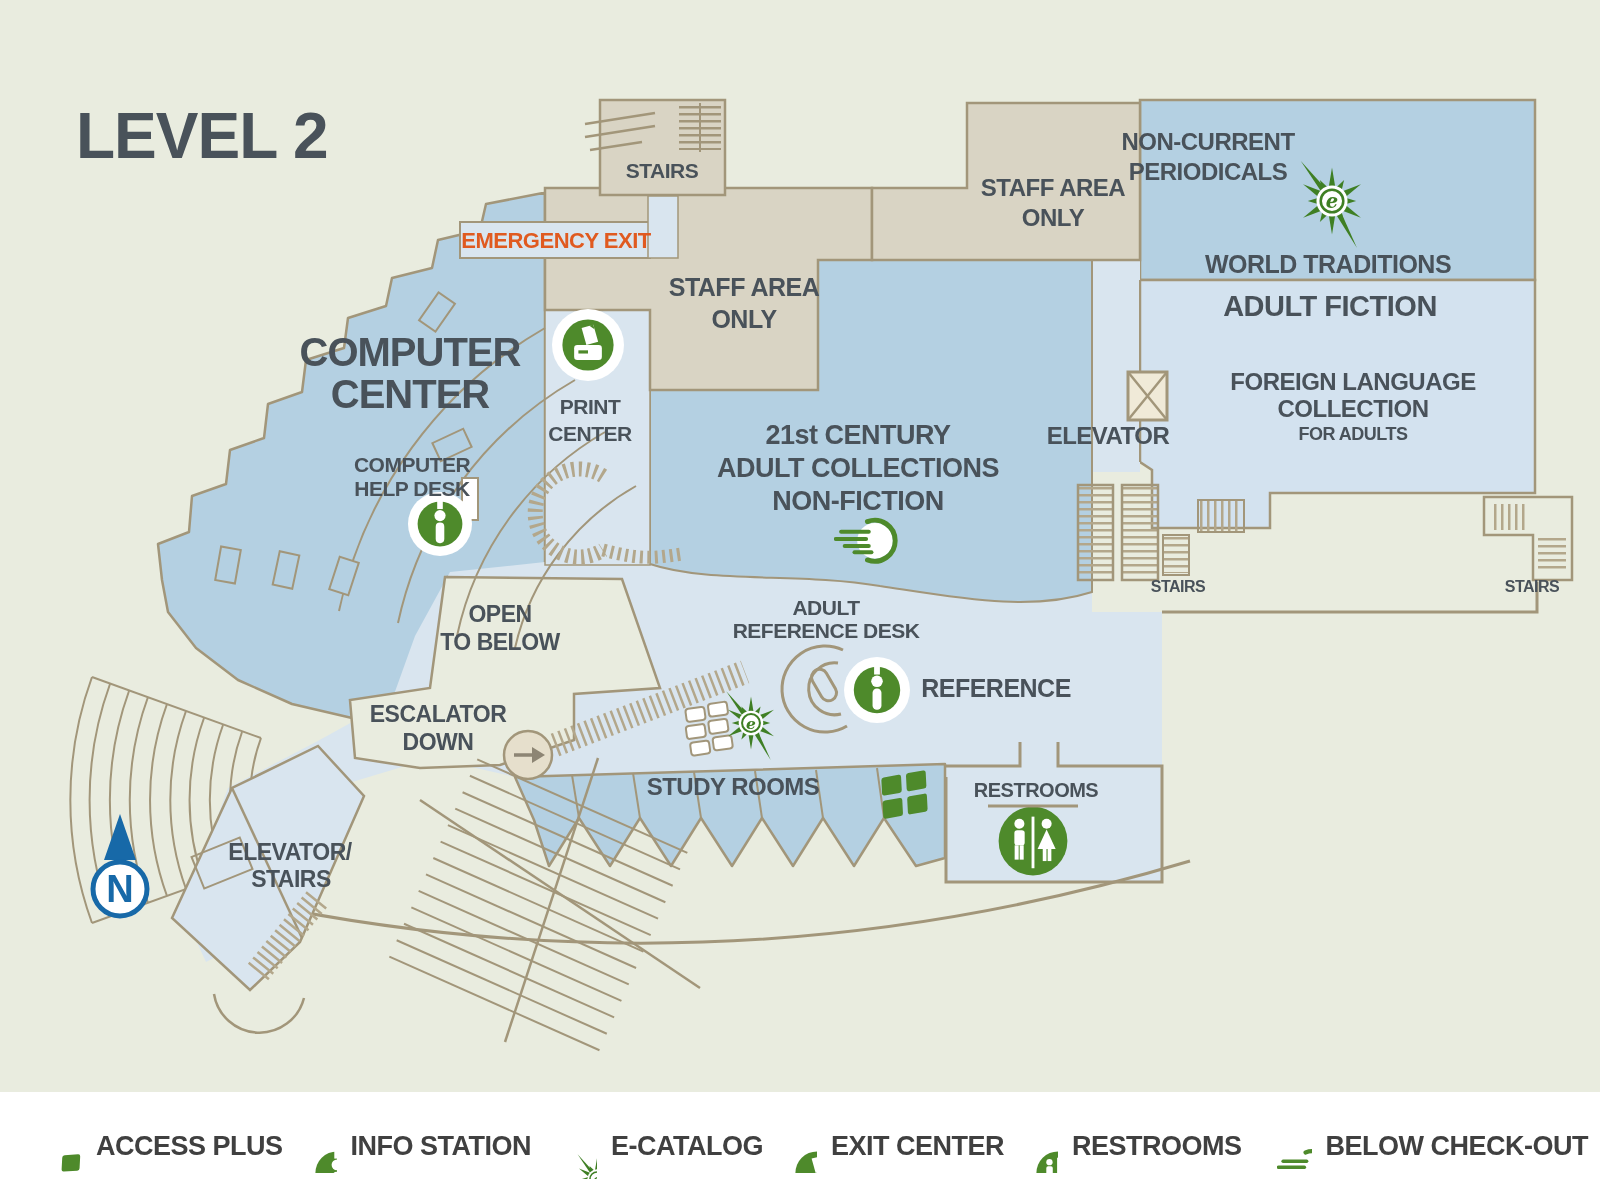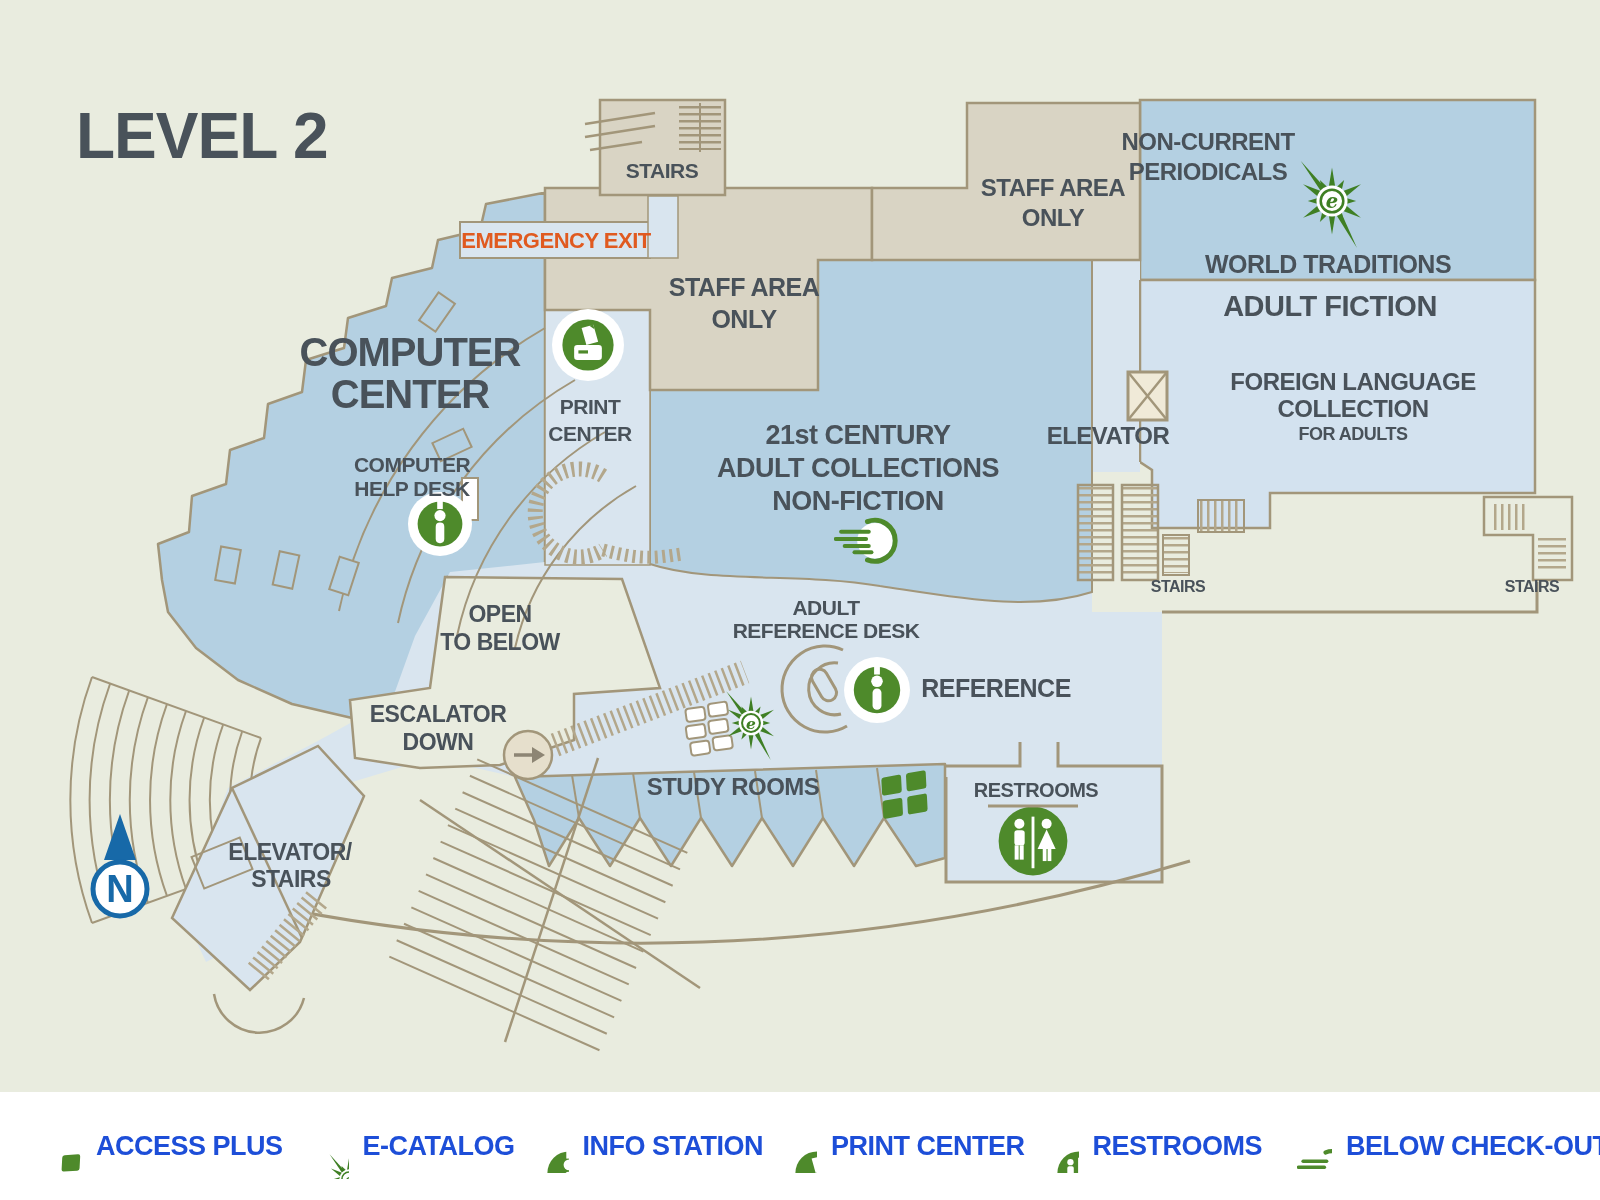--- a/index.html
+++ b/index.html
@@ -4,21 +4,21 @@
 <style>
   html,body{margin:0;padding:0;background:#e9ecdf;}
   #stage{position:relative;width:1600px;height:1200px;overflow:hidden;
          font-family:"Liberation Sans",sans-serif;background:#e9ecdf;}
   #map{display:block;}
   .lbl{fill:#49525a;font-weight:bold;letter-spacing:-0.5px;}
   .lbl-big{letter-spacing:-1px;}
   #legend{position:absolute;left:0;top:1092px;width:1600px;height:108px;background:#ffffff;
           display:flex;align-items:center;justify-content:space-between;padding:0 28px;box-sizing:border-box;}
   .legend-item{display:flex;align-items:center;gap:14px;}
-  .legend-label{font-size:27px;font-weight:bold;color:#1d4ed8;letter-spacing:-0.5px;white-space:nowrap;}
+  .legend-label{font-size:27px;font-weight:bold;color:#404040;letter-spacing:-0.5px;white-space:nowrap;}
   .legend-icon{flex:0 0 auto;}
   text{user-select:none;}
 </style>
 </head>
 <body>
 
 <div id="stage">
 
 <svg id="map" width="1600" height="1092" viewBox="0 0 1600 1092">
   <defs>
@@ -363,36 +363,36 @@
 </svg>
 
 <div id="legend">
   <div class="legend-item">
     <svg class="legend-icon" width="54" height="54" viewBox="-30 -30 60 60">
           <use href="#sym-access"></use>
         </svg>
     <span class="legend-label">ACCESS PLUS</span>
   </div>
   <div class="legend-item">
+    <svg class="legend-icon" width="54" height="54" viewBox="-30 -30 60 60">
+          <use href="#sym-info"></use>
+        </svg>
+    <span class="legend-label">INFO STATION</span>
+  </div>
+  <div class="legend-item">
     <svg class="legend-icon" width="66" height="66" viewBox="-46 -46 92 92">
           <use href="#sym-ecat"></use>
         </svg>
     <span class="legend-label">E-CATALOG</span>
   </div>
   <div class="legend-item">
     <svg class="legend-icon" width="54" height="54" viewBox="-30 -30 60 60">
-          <use href="#sym-info"></use>
-        </svg>
-    <span class="legend-label">INFO STATION</span>
-  </div>
-  <div class="legend-item">
-    <svg class="legend-icon" width="54" height="54" viewBox="-30 -30 60 60">
           <use href="#sym-print"></use>
         </svg>
-    <span class="legend-label">PRINT CENTER</span>
+    <span class="legend-label">EXIT CENTER</span>
   </div>
   <div class="legend-item">
     <svg class="legend-icon" width="54" height="54" viewBox="-30 -30 60 60">
           <use href="#sym-rest"></use>
         </svg>
     <span class="legend-label">RESTROOMS</span>
   </div>
   <div class="legend-item">
     <svg class="legend-icon" width="70" height="46" viewBox="-46 -30 92 60">
           <use href="#sym-scko"></use>

